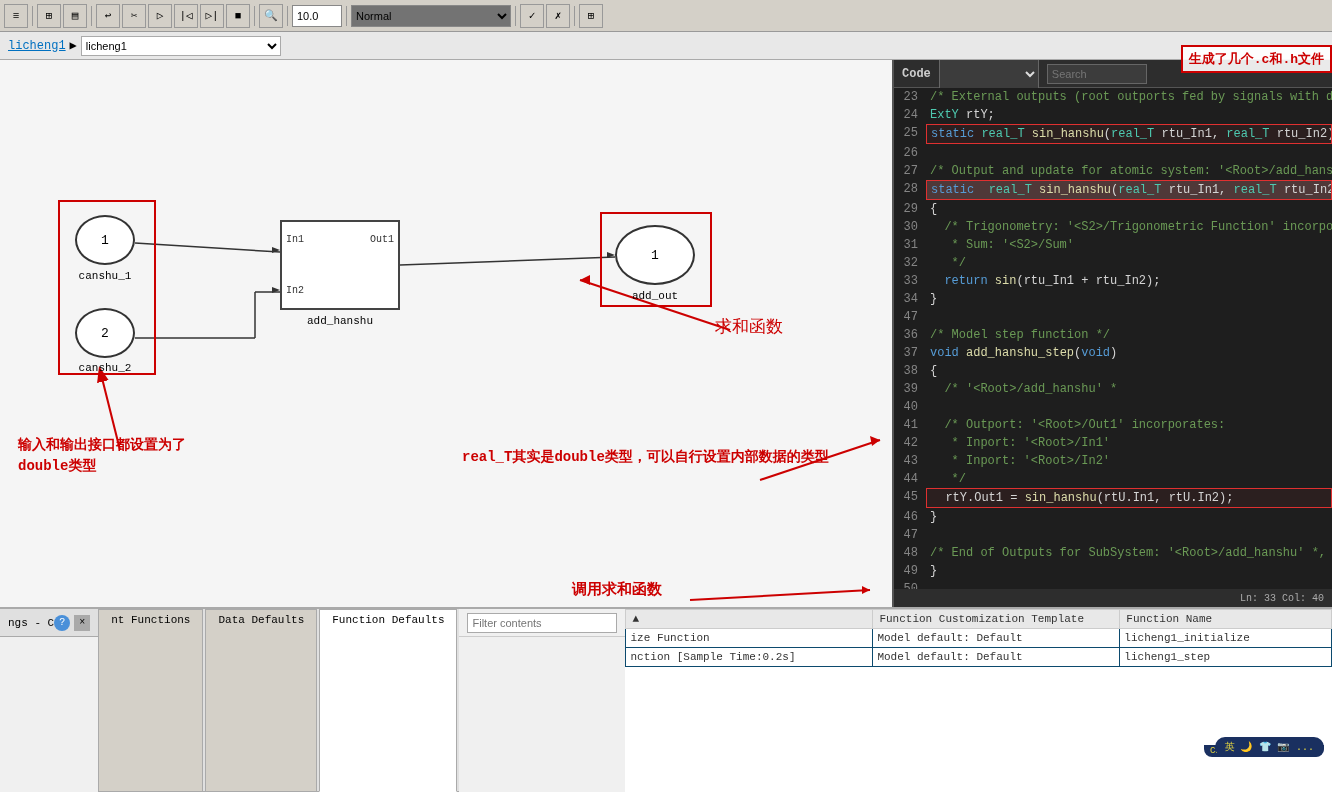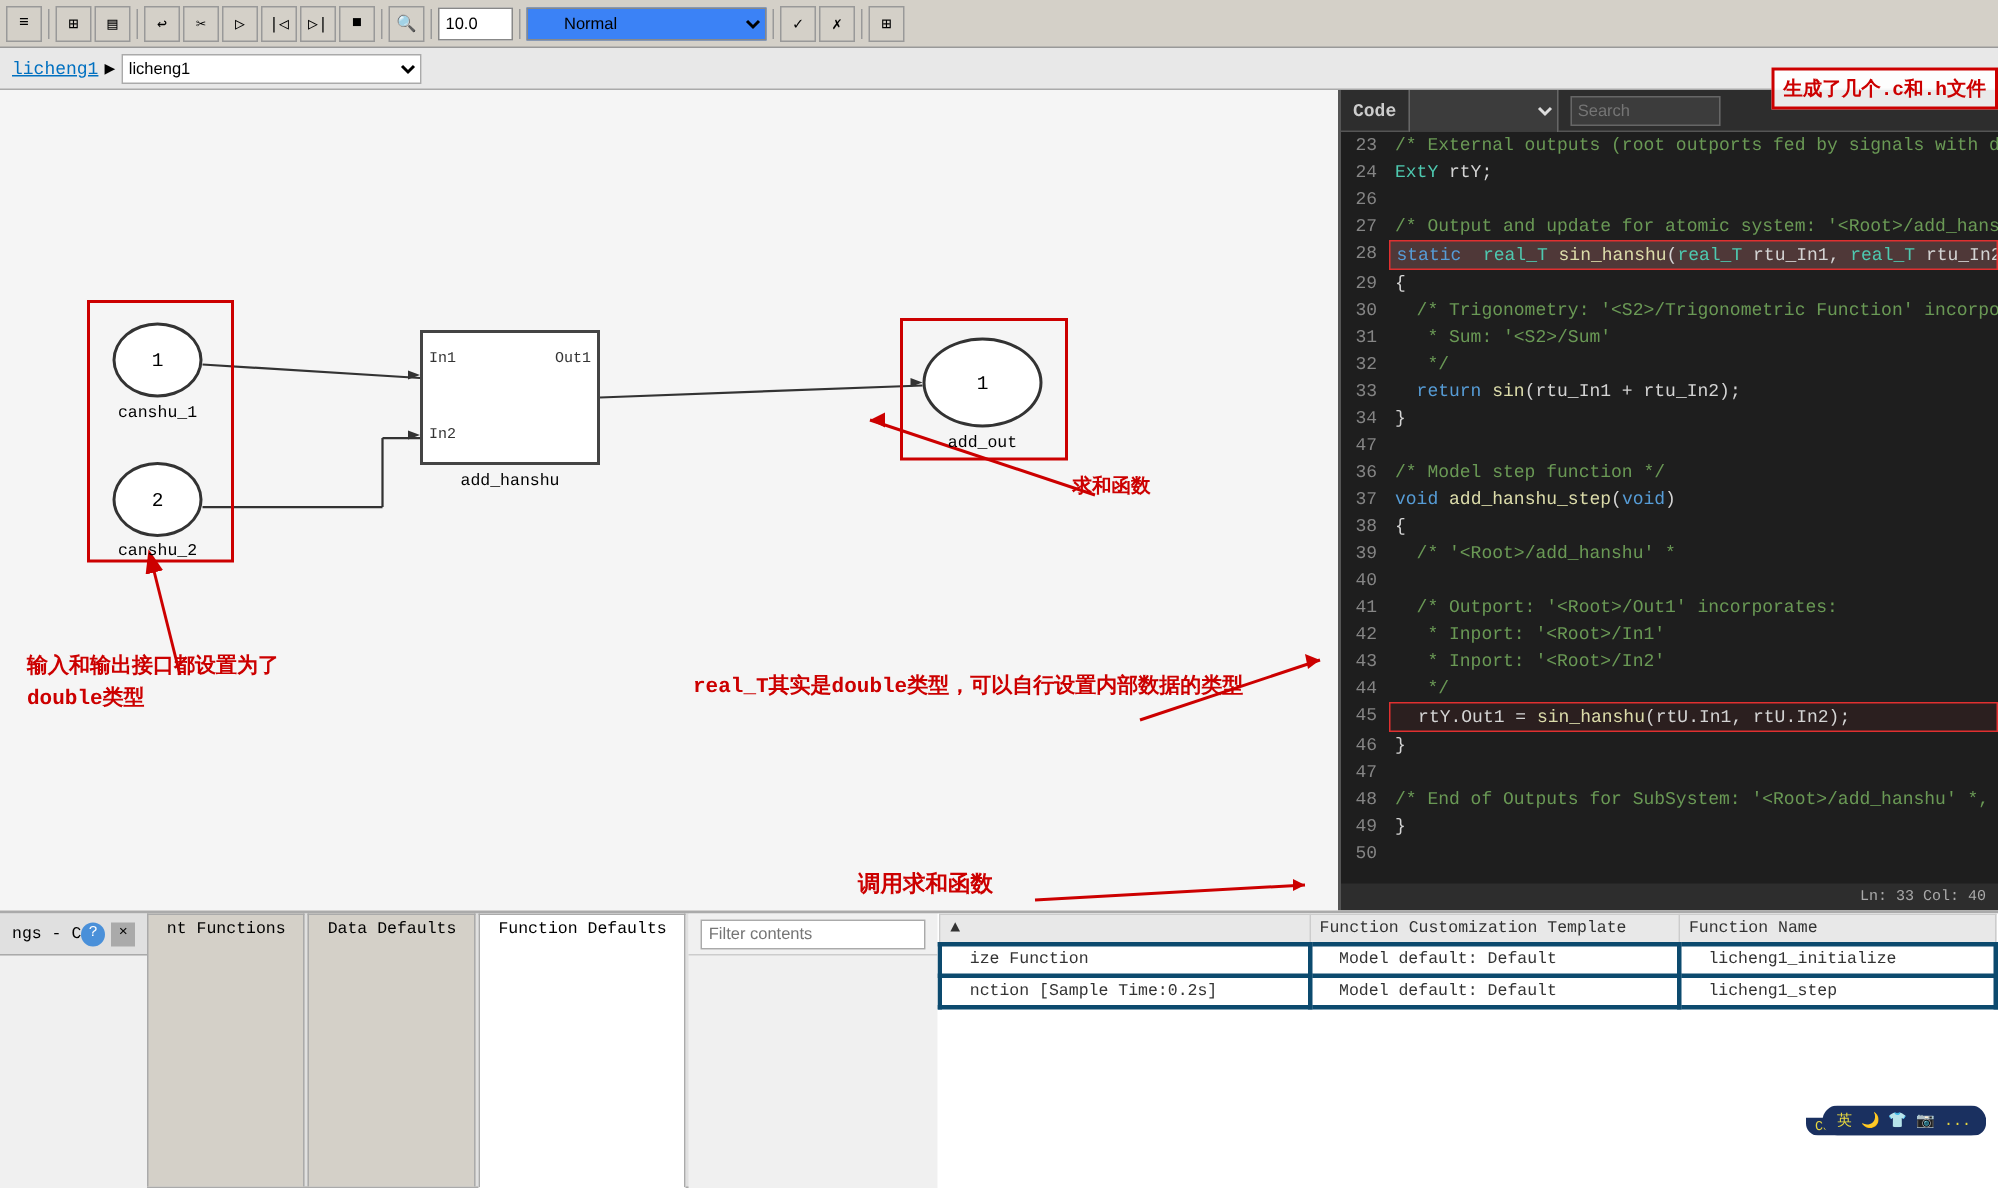--- a/index.html
+++ b/index.html
@@ -32,24 +32,23 @@
       height: 22px;
       border: 1px solid #888;
       background: white;
       padding: 0 4px;
       font-size: 11px;
       width: 50px;
     }
     .toolbar-select {
       height: 22px;
       border: 1px solid #888;
-      background: #3b82f6;
+      background: #737373;
       font-size: 11px;
       width: 160px;
-      padding-left: 20px;
     }
 
     
     .main-area {
       display: flex;
       flex-direction: column;
       height: calc(792px - 32px);
     }
 
     
@@ -221,22 +220,22 @@
     }
     .bottom-table th {
       background: #e8e8e8;
       border: 1px solid #ccc;
       padding: 3px 6px;
       text-align: left;
       font-weight: normal;
       color: #333;
     }
     .bottom-table td {
-      border: 3px solid #0c4a6e;
-      padding: 3px 18px;
+      border: 1px solid #0c4a6e;
+      padding: 3px 4px;
       color: #333;
     }
     .fn-name-cell {
       color: #c47000;
     }
 
     
     .code-content::-webkit-scrollbar { width: 8px; }
     .code-content::-webkit-scrollbar-track { background: #2d2d2d; }
     .code-content::-webkit-scrollbar-thumb { background: #555; }
@@ -366,21 +365,21 @@
       </div>
       <div style="position:absolute; left:280px; top:255px; font-size:11px; text-align:center; width:120px;">add_hanshu</div>
 
       <div style="position:absolute; left:615px; top:165px; width:80px; height:60px; background:white; border:2px solid #333; border-radius:50%; display:flex; align-items:center; justify-content:center; font-size:13px;">
         <span>1</span>
       </div>
       <div style="position:absolute; left:615px; top:230px; font-size:11px; text-align:center; width:80px;">add_out</div>
 
       <div style="position:absolute; left:600px; top:152px; width:112px; height:95px; border:2px solid #cc0000; background:transparent;"></div>
 
-      <div style="position:absolute; left:715px; top:255px; font-size:13px; color:#cc0000; font-weight:bold;">求和函数</div>
+      <div style="position:absolute; left:715px; top:255px; font-size:17px; color:#cc0000; font-weight:normal;">求和函数</div>
 
       <div style="position:absolute; left:18px; top:375px; font-size:14px; color:#cc0000; font-weight:bold; line-height:1.5;">
         输入和输出接口都设置为了<br>double类型
       </div>
 
       <div style="position:absolute; left:462px; top:388px; font-size:14px; color:#cc0000; font-weight:bold;">real_T其实是double类型，可以自行设置内部数据的类型</div>
 
       <div style="position:absolute; left:572px; top:520px; font-size:15px; color:#cc0000; font-weight:bold;">调用求和函数</div>
     </div>
 
@@ -402,20 +401,24 @@
         <div class="code-line">
           <span class="code-line-num">23</span>
           <span class="code-line-content"><span class="comment">/* External outputs (root outports fed by signals with d</span></span>
         </div>
 
         <div class="code-line">
           <span class="code-line-num">24</span>
           <span class="code-line-content"><span class="type">ExtY</span> rtY;</span>
         </div>
 
+        <div class="code-line">
+          <span class="code-line-num">25</span>
+          <span class="code-line-content" style="border:1.5px solid #e03030; background:rgba(200,50,50,0.08);"><span class="kw">static</span> <span class="type">real_T</span> <span class="fn">sin_hanshu</span>(<span class="type">real_T</span> rtu_In1, <span class="type">real_T</span> rtu_In2)</span>
+        </div>
 
         <div class="code-line">
           <span class="code-line-num">26</span>
           <span class="code-line-content"></span>
         </div>
 
         <div class="code-line">
           <span class="code-line-num">27</span>
           <span class="code-line-content"><span class="comment">/* Output and update for atomic system: '&lt;Root&gt;/add_hans</span></span>
         </div>

